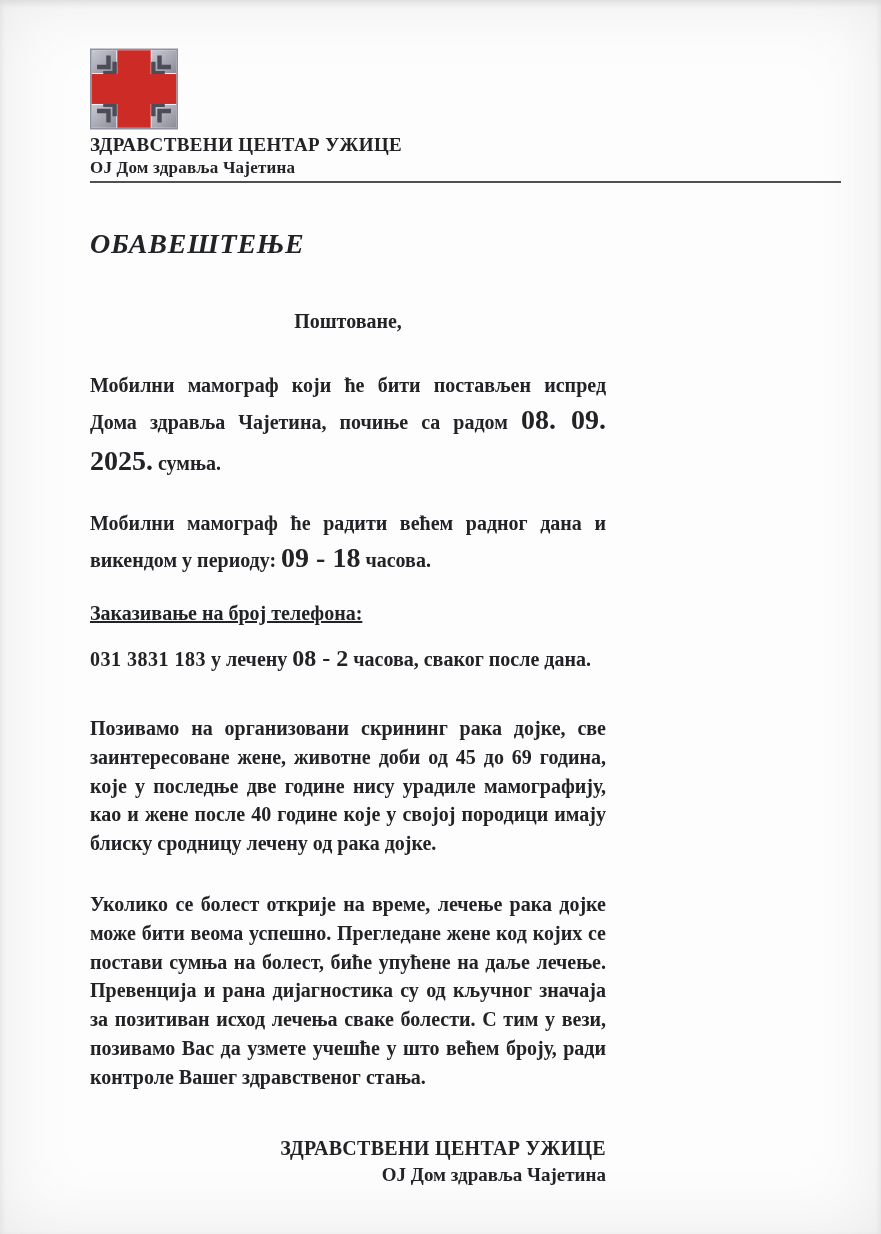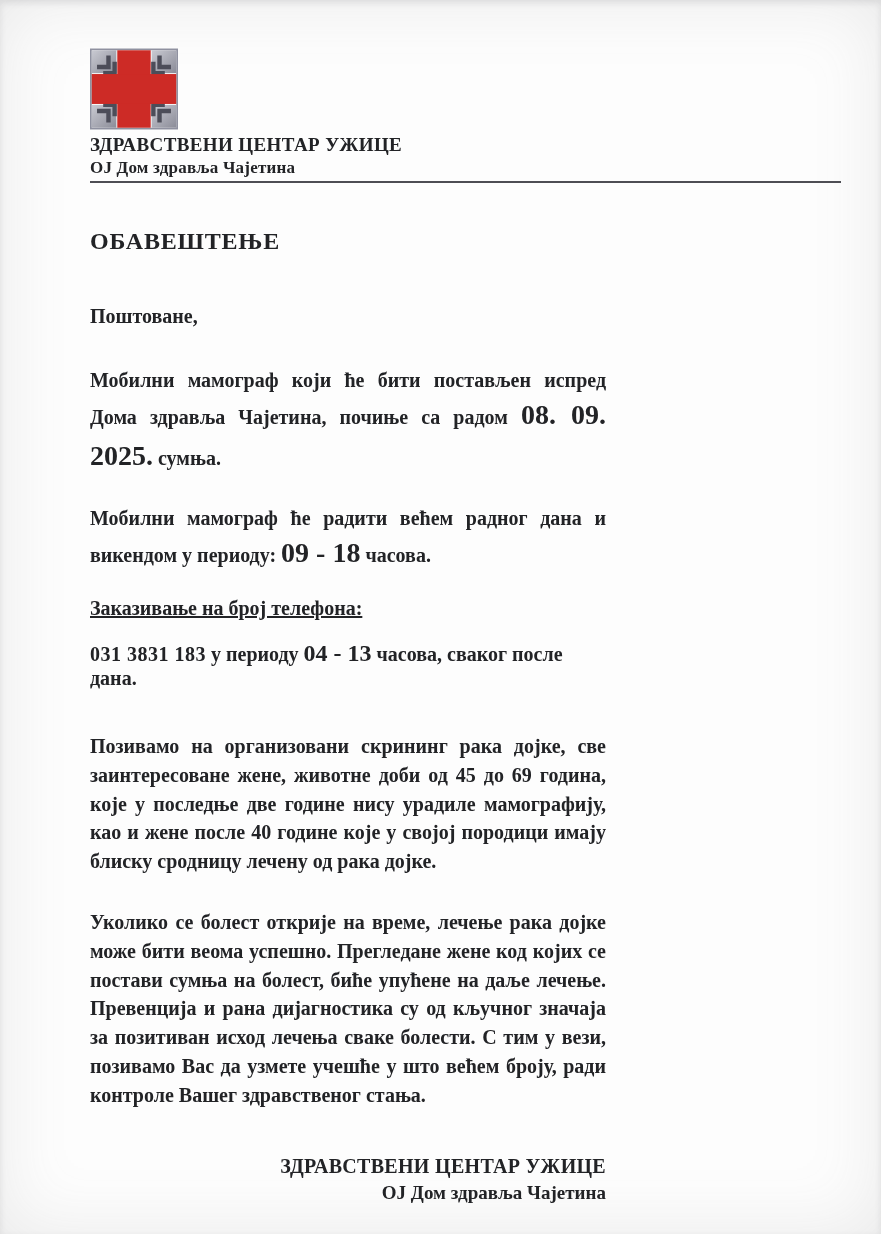--- a/index.html
+++ b/index.html
@@ -42,28 +42,30 @@
   }
   .header-rule {
     width: 751px;
     height: 2px;
     background: #4e4e54;
     margin-top: 4px;
   }
   
   .doc-title {
     margin: 45px 0 0 0;
-    font-size: 24px;
+    font-size: 28px;
     font-weight: 700;
     letter-spacing: 0.8px;
+    font-style: italic;
   }
   .salutation {
     margin-top: 50px;
     font-size: 20px;
     font-weight: 700;
+    text-align: center;
   }
   .para {
     margin-top: 38px;
     font-size: 20px;
     font-weight: 700;
     line-height: 1.44;
     text-align: justify;
   }
   .para.tight { margin-top: 28px; }
   .big-num { font-size: 28px; }
@@ -128,21 +130,21 @@
   <h1 class="doc-title">ОБАВЕШТЕЊЕ</h1>
 
   <div class="salutation">Поштоване,</div>
 
   <p class="para"><span>Мобилни мамограф који ће бити постављен испред Дома здравља Чајетина, почиње са радом </span><span class="big-num">08. 09. 2025.</span><span> сумња.</span></p>
 
   <p class="para tight"><span>Мобилни мамограф ће радити већем радног дана и викендом у периоду: </span><span class="big-num">09 - 18</span><span> часова.</span></p>
 
   <div class="booking-label">Заказивање на број телефона:</div>
 
-  <div class="phone-line"><span class="phone-number">031 3831 183</span><span> у периоду </span><span class="phone-hours">04 - 13</span><span> часова, сваког после дана.</span></div>
+  <div class="phone-line"><span class="phone-number">031 3831 183</span><span> у лечену </span><span class="phone-hours">08 - 2</span><span> часова, сваког после дана.</span></div>
 
   <p class="para" style="margin-top:42px">Позивамо на организовани скрининг рака дојке, све заинтересоване жене, животне доби од 45 до 69 година, које у последње две године нису урадиле мамографију, као и жене после 40 године које у својој породици имају блиску сродницу лечену од рака дојке.</p>
 
   <p class="para" style="margin-top:32px">Уколико се болест открије на време, лечење рака дојке може бити веома успешно. Прегледане жене код којих се постави сумња на болест, биће упућене на даље лечење. Превенција и рана дијагностика су од кључног значаја за позитиван исход лечења сваке болести. С тим у вези, позивамо Вас да узмете учешће у што већем броју, ради контроле Вашег здравственог стања.</p>
 
   <div class="signature">
     <div class="sig-line1">ЗДРАВСТВЕНИ ЦЕНТАР УЖИЦЕ</div>
     <div class="sig-line2">ОЈ Дом здравља Чајетина</div>
   </div>
 

